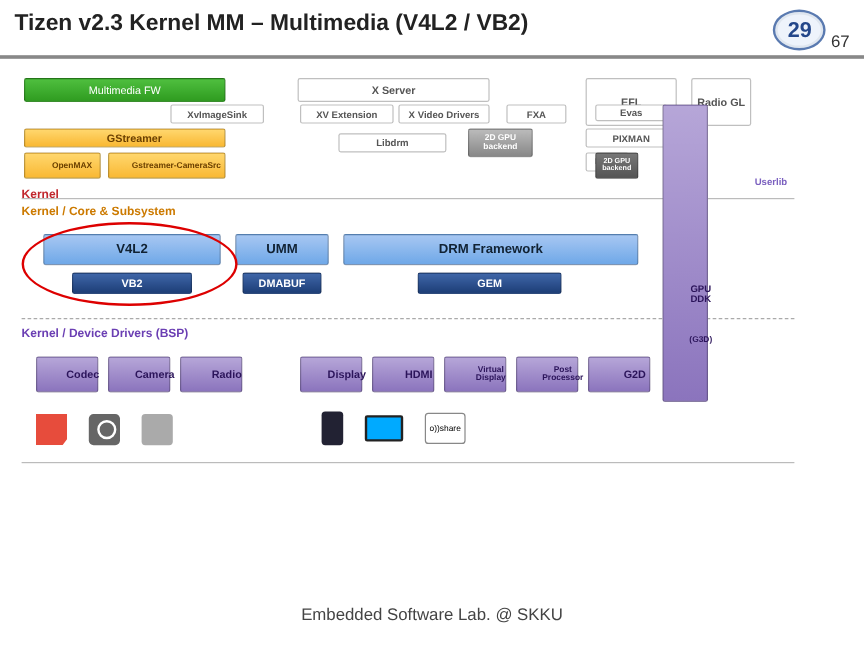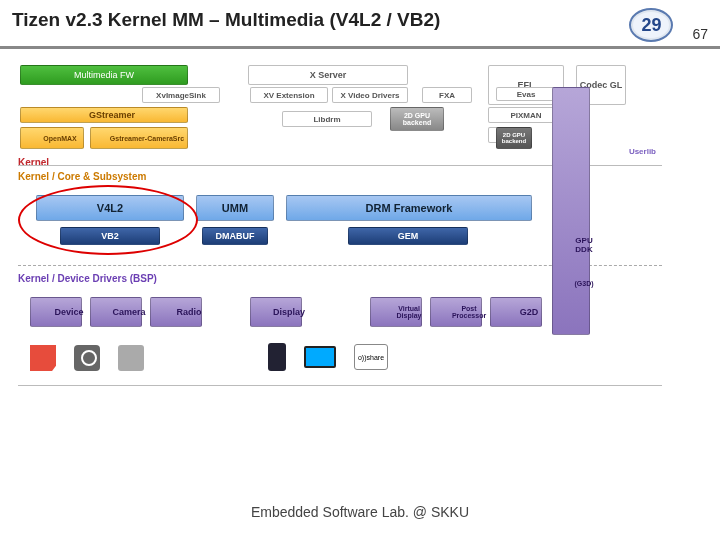--- a/index.html
+++ b/index.html
@@ -19,21 +19,21 @@
   .title {
     font-size: 19px;
     font-weight: 700;
     color: #222;
     flex: 1;
     line-height: 1.25;
   }
   .pagebadge {
     display: flex;
     align-items: center;
-    gap: 19px;
+    gap: 4px;
     margin-left: 10px;
   }
   .oval {
     border: 2px solid #5a7ab0;
     color: #24478a;
     background: #eef3fb;
     border-radius: 50%;
     min-width: 44px;
     height: 34px;
     display: flex;
@@ -131,21 +131,21 @@
     <div class="oval">29</div>
     <div class="pagetotal">67</div>
   </div>
 </div>
 
 <div class="diagram">
 
   <div class="box c-green hdr" style="left:2px;top:0;width:168px;height:20px">Multimedia FW</div>
   <div class="box c-white" style="left:198px;top:0;width:160px;height:20px">X Server</div>
   <div class="box c-white" style="left:438px;top:0;width:76px;height:40px">EFL</div>
-  <div class="box c-white" style="left:526px;top:0;width:50px;height:40px">Codec GL</div>
+  <div class="box c-white" style="left:526px;top:0;width:50px;height:40px">Radio GL</div>
 
   <div class="box c-white" style="left:92px;top:22px;width:78px;height:16px;font-size:8px">XvImageSink</div>
   <div class="box c-white" style="left:200px;top:22px;width:78px;height:16px;font-size:8px">XV Extension</div>
   <div class="box c-white" style="left:282px;top:22px;width:76px;height:16px;font-size:8px">X Video Drivers</div>
   <div class="box c-white" style="left:372px;top:22px;width:50px;height:16px;font-size:8px">FXA</div>
   <div class="box c-white" style="left:446px;top:22px;width:60px;height:14px;font-size:8px">Evas</div>
 
   <div class="box c-yellow" style="left:2px;top:42px;width:168px;height:16px">GStreamer</div>
   <div class="box c-white" style="left:232px;top:46px;width:90px;height:16px;font-size:8px">Libdrm</div>
   <div class="box c-gray" style="left:372px;top:42px;width:54px;height:24px;font-size:7px">2D GPU backend</div>
@@ -174,24 +174,25 @@
 
   <div class="hline dash" style="top:200px"></div>
 
   <div class="box c-purple" style="left:534px;top:22px;width:38px;height:248px;font-size:8px;flex-direction:column;writing-mode:horizontal-tb">
     <div style="margin-top:100px">GPU DDK</div>
     <div style="margin-top:26px;font-size:7px">(G3D)</div>
   </div>
 
   <div class="section-label sec-bsp" style="left:0;top:208px">Kernel / Device Drivers (BSP)</div>
 
-  <div class="box c-purple" style="left:12px;top:232px;width:52px;height:30px">Device</div>
+  <div class="box c-purple" style="left:12px;top:232px;width:52px;height:30px">Codec</div>
   <div class="box c-purple" style="left:72px;top:232px;width:52px;height:30px">Camera</div>
   <div class="box c-purple" style="left:132px;top:232px;width:52px;height:30px">Radio</div>
   <div class="box c-purple" style="left:232px;top:232px;width:52px;height:30px">Display</div>
+  <div class="box c-purple" style="left:292px;top:232px;width:52px;height:30px">HDMI</div>
   <div class="box c-purple" style="left:352px;top:232px;width:52px;height:30px;font-size:7px">Virtual Display</div>
   <div class="box c-purple" style="left:412px;top:232px;width:52px;height:30px;font-size:7px">Post Processor</div>
   <div class="box c-purple" style="left:472px;top:232px;width:52px;height:30px">G2D</div>
 
   <div class="icons-row" style="left:12px;top:280px">
     <span class="ico ico-movie"></span>
     <span class="ico ico-camera"></span>
     <span class="ico ico-radio"></span>
   </div>
   <div class="icons-row" style="left:250px;top:278px">

